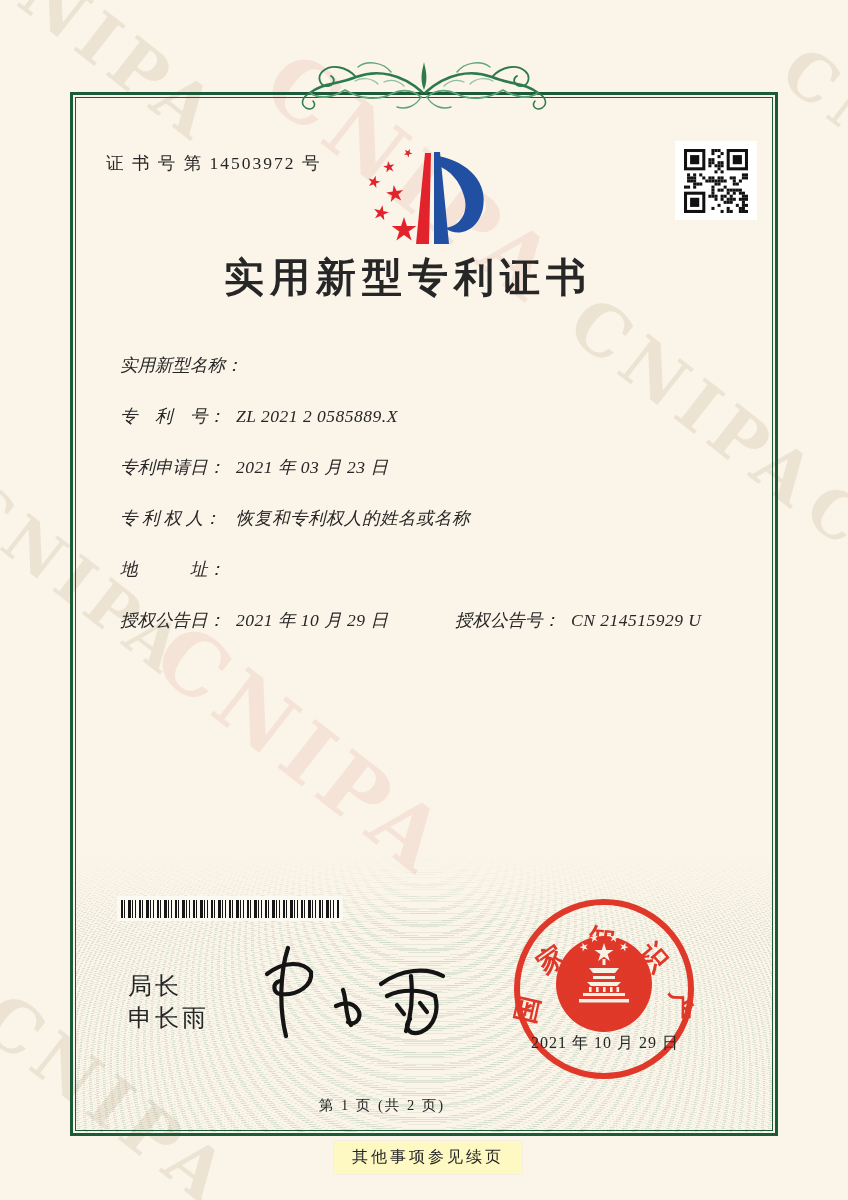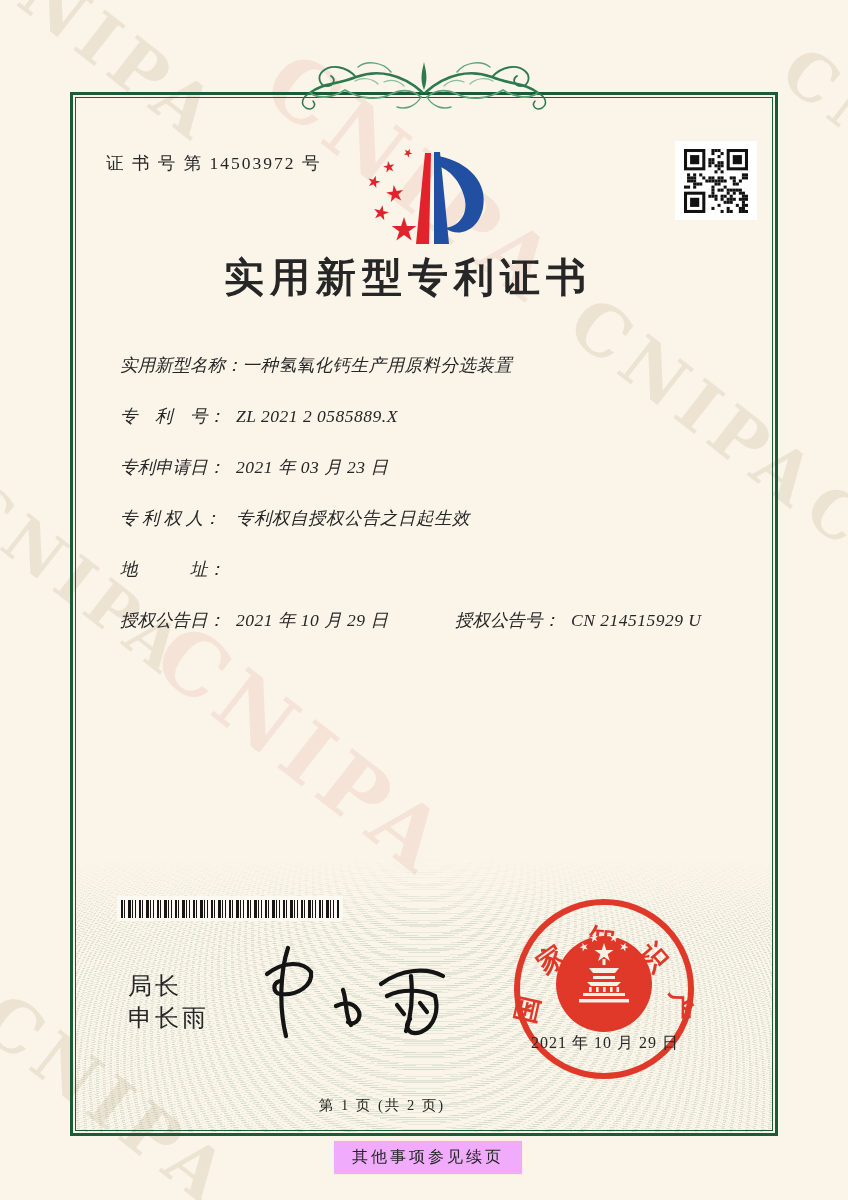--- a/index.html
+++ b/index.html
@@ -112,21 +112,21 @@
     position:absolute;left:515px;top:1033px;width:180px;text-align:center;
     font-size:16px;z-index:4;letter-spacing:1px;
   }
 
   .page-no{
     position:absolute;left:74px;top:1096px;width:616px;text-align:center;
     font-size:14.5px;letter-spacing:2px;z-index:2;
   }
   .continuation{
     position:absolute;left:334px;top:1141px;
-    background:#f0abfc;padding:6px 18px;
+    background:#fef9c3;padding:6px 18px;
     font-size:16px;letter-spacing:3px;z-index:2;
     box-shadow:0 0 0 1px rgba(0,0,0,0.02);
   }
 </style>
 </head>
 <body>
 
 <div class="page">
 
   <div class="wm wm1">CNIPA</div>
@@ -298,33 +298,32 @@
         <rect x="3" y="45" width="15" height="15" fill="#fff"></rect>
         <rect x="6" y="48" width="9" height="9" fill="#111"></rect>
       </svg>
   </div>
 
   <div class="title">实用新型专利证书</div>
 
   <div class="fields">
     <div class="field-row">
       <span class="field-label">实用新型名称：</span>
-      <span class="field-value">一种氢氧化钙生产用原料分选装置</span>
     </div>
     <div class="field-row">
       <span class="field-label">专　利　号：</span>
       <span class="field-value">ZL 2021 2 0585889.X</span>
     </div>
     <div class="field-row">
       <span class="field-label">专利申请日：</span>
       <span class="field-value">2021 年 03 月 23 日</span>
     </div>
     <div class="field-row">
       <span class="field-label">专 利 权 人：</span>
-      <span class="field-value">专利权自授权公告之日起生效</span>
+      <span class="field-value">恢复和专利权人的姓名或名称</span>
     </div>
     <div class="field-row">
       <span class="field-label">地　　　址：</span>
     </div>
     <div class="grant-row">
       <span class="grant-left">
         <span class="field-label">授权公告日：</span>
         <span class="field-value">2021 年 10 月 29 日</span>
       </span>
       <span class="grant-right">

